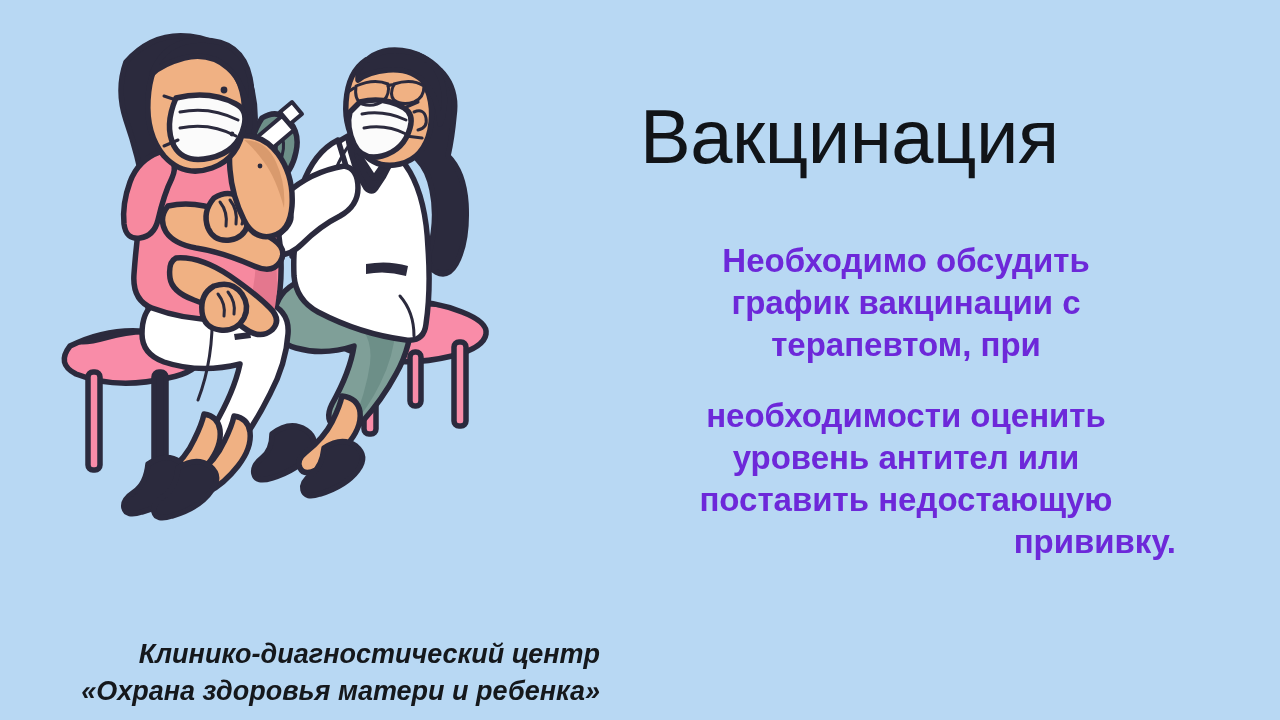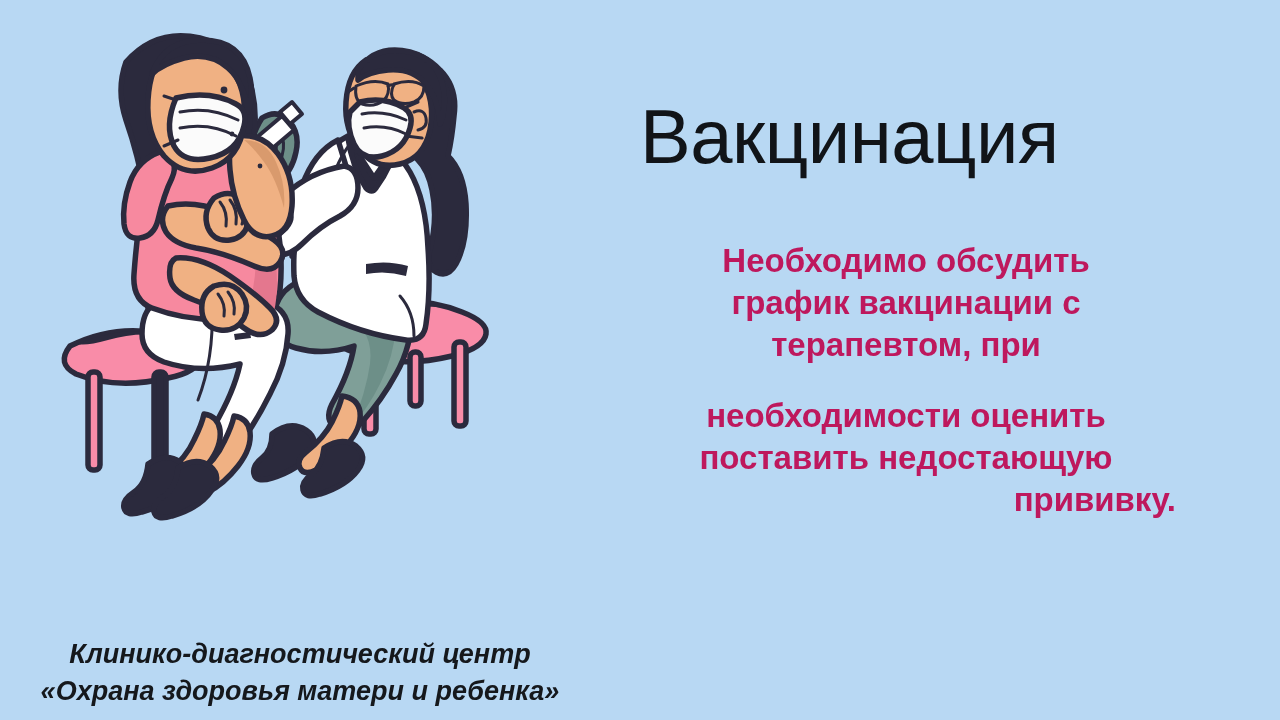--- a/index.html
+++ b/index.html
@@ -51,31 +51,31 @@
 
   
   #body-text {
     position: absolute;
     left: 636px;
     top: 240px;
     width: 540px;
     font-size: 33px;
     font-weight: bold;
     line-height: 1.28;
-    color: #be185d;
+    color: #6d28d9;
     text-align: center;
   }
 
   
   #footer {
     position: absolute;
     left: 0px;
     top: 636px;
     width: 600px;
-    text-align: center;
+    text-align: right;
     font-size: 27px;
     font-weight: bold;
     font-style: italic;
     line-height: 1.38;
     color: #15181c;
   }
   #footer .fline { display: block; }
 </style>
 </head>
 <body>
@@ -220,20 +220,21 @@
     </svg>
   </div>
 
   <h1 id="title">Вакцинация</h1>
 
   <div id="body-text">
     <span style="display: block;">Необходимо обсудить</span>
     <span style="display: block;">график вакцинации с</span>
     <span style="display: block;">терапевтом, при</span>
     <span style="display: block; margin-top: 28px;">необходимости оценить</span>
+    <span style="display: block;">уровень антител или</span>
     <span style="display: block;">поставить недостающую</span>
     <span style="display: block; text-align: right;">прививку.</span>
   </div>
 
   <div id="footer">
     <span class="fline">Клинико-диагностический центр</span>
     <span class="fline">«Охрана здоровья матери и ребенка»</span>
   </div>
 
 </div>

